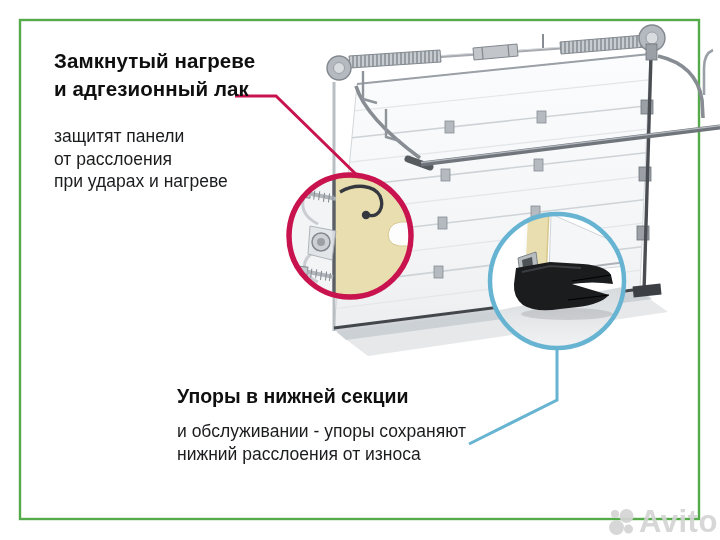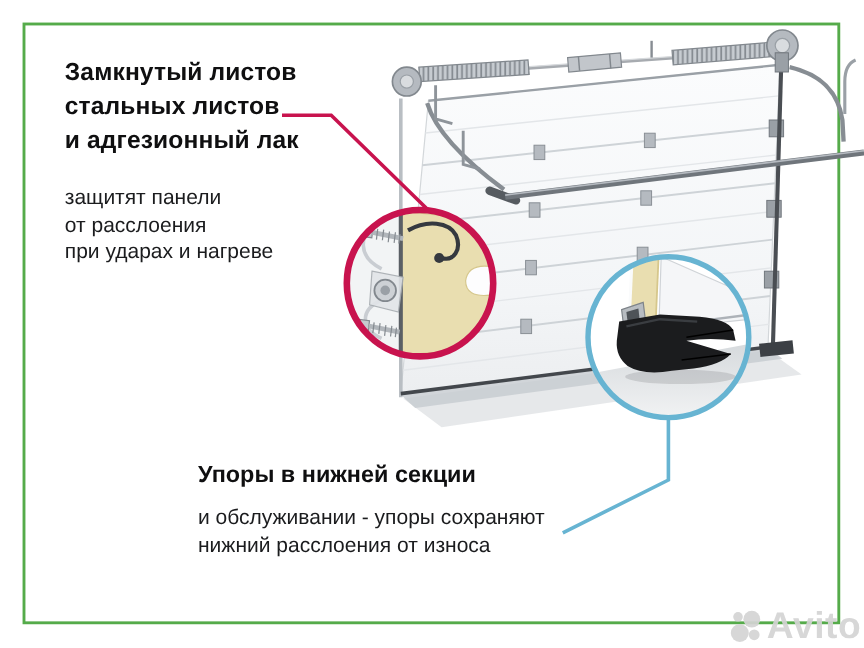--- a/index.html
+++ b/index.html
@@ -7,21 +7,21 @@
     position:relative;width:720px;height:540px;overflow:hidden;
     background:#ffffff;font-family:"Liberation Sans",sans-serif;
     -webkit-font-smoothing:antialiased;
   }
   .layer{position:absolute;left:0;top:0;}
   
   .feature{position:absolute;z-index:3;color:#111214;}
   .feature-top{left:54px;top:47px;width:240px;}
   .ft-title{font-size:20.5px;font-weight:700;line-height:28px;letter-spacing:.1px;color:#0f0f10;}
   .ft-body{margin-top:22px;font-size:17.5px;line-height:22.5px;color:#1b1c1e;}
-  .feature-bottom{left:165px;top:384px;width:330px;}
+  .feature-bottom{left:177px;top:384px;width:330px;}
   .fb-title{font-size:19.5px;font-weight:700;line-height:24px;color:#0f0f10;}
   .fb-body{margin-top:12px;font-size:17.5px;line-height:23px;color:#1b1c1e;}
   
   .watermark{
     position:absolute;left:608px;top:493px;z-index:6;display:flex;align-items:center;gap:3px;
     color:#d4d4d4;opacity:.92;margin-top:12px;
   }
   .watermark-text{font-size:31px;font-weight:700;letter-spacing:.5px;line-height:34px;}
   svg{display:block;}
 </style>
@@ -189,22 +189,21 @@
         <path d="M516,268 L550,262 L583,264 Q606,266 611,275 L613,284 Q592,281 572,284 L609,295 Q601,304 578,307 L560,309 Q536,313 523,305 Q513,297 514,284 Z" fill="#1b1c1e"></path>
         <path d="M522,272 L550,266 L581,268" fill="none" stroke="#3a3d41" stroke-width="2"></path>
         <path d="M611,275 L572,281 M609,295 L568,300" stroke="#000000" stroke-width="1.2"></path>
       </g>
       <circle cx="557" cy="281" r="67" fill="none" stroke-width="4.5" stroke="#67b4d2"></circle>
     </g>
   </svg>
 
   <div class="feature feature-top">
     <div class="ft-title">
-      <div>Замкнутый листов</div>
-      <div>стальных листов</div>
+      <div>Замкнутый нагреве</div>
       <div>и адгезионный лак</div>
     </div>
     <div class="ft-body">
       <div>защитят панели</div>
       <div>от расслоения</div>
       <div>при ударах и нагреве</div>
     </div>
   </div>
 
   <div class="feature feature-bottom">

